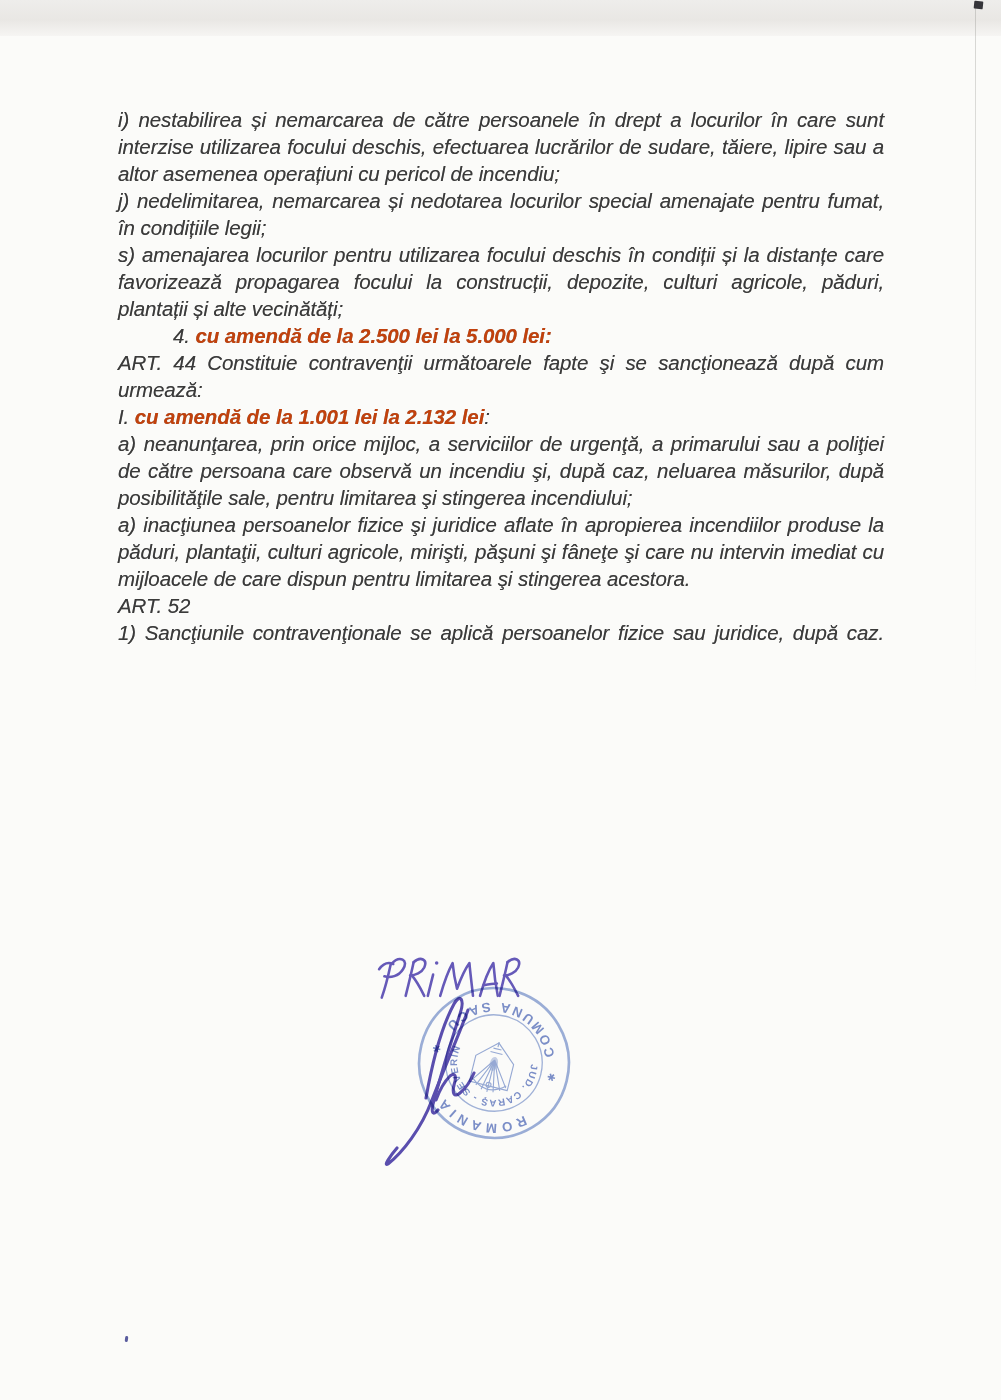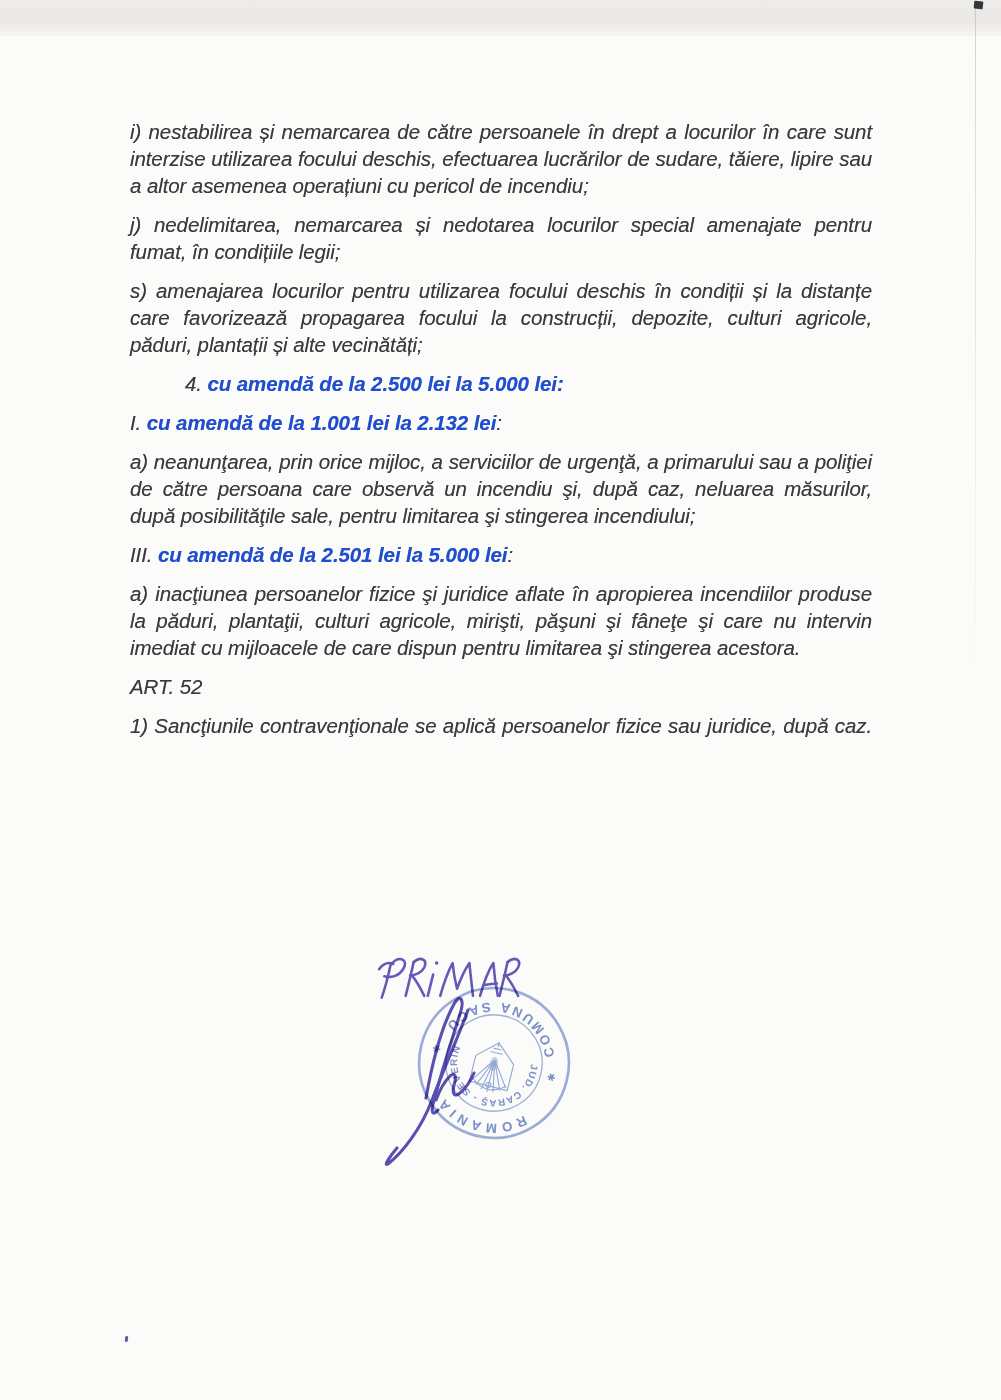--- a/index.html
+++ b/index.html
@@ -31,22 +31,22 @@
   
   .textblock{
     position:absolute;left:118px;top:106px;width:766px;
     font-style:italic;
     font-size:20.5px;line-height:27px;
     color:#3a3a3a;
     text-align:justify;
     letter-spacing:-0.1px;
     text-shadow:0 0 0.5px rgba(58,58,58,.55);
   }
-  .textblock p{margin:12px;}
-  .textblock .b{font-weight:bold;color:#1d4ed8;}
+  .textblock p{margin:0;}
+  .textblock .b{font-weight:bold;color:#c2410c;}
   .textblock p.indent{text-indent:55px;}
   .textblock p.stretch{text-align-last:justify;}
   
   .primar-svg{position:absolute;left:372px;top:950px;mix-blend-mode:multiply;}
   .signature-svg{position:absolute;left:368px;top:988px;mix-blend-mode:multiply;}
   .stamp-wrap{
     position:absolute;left:412px;top:981px;width:164px;height:164px;
     transform:rotate(194deg);
     mix-blend-mode:multiply;
     opacity:.92;
@@ -61,23 +61,23 @@
   <div class="top-band"></div>
   <div class="edge-line"></div>
   <div class="edge-speck"></div>
   <div class="ink-dot"></div>
 
   <div class="textblock" id="paragraphs">
       <p><span>i) nestabilirea și nemarcarea de către persoanele în drept a locurilor în care sunt interzise utilizarea focului deschis, efectuarea lucrărilor de sudare, tăiere, lipire sau a altor asemenea operațiuni cu pericol de incendiu;</span></p>
       <p><span>j) nedelimitarea, nemarcarea și nedotarea locurilor special amenajate pentru fumat, în condițiile legii;</span></p>
       <p><span>s) amenajarea locurilor pentru utilizarea focului deschis în condiții și la distanțe care favorizează propagarea focului la construcții, depozite, culturi agricole, păduri, plantații și alte vecinătăți;</span></p>
       <p class="indent"><span>4. </span><span class="b">cu amendă de la 2.500 lei la 5.000 lei:</span></p>
+      <p><span>ART. 44 Constituie contravenţii următoarele fapte şi se sancţionează după cum urmează:</span></p>
       <p><span>I. </span><span class="b">cu amendă de la 1.001 lei la 2.132 lei</span><span>:</span></p>
       <p><span>a) neanunţarea, prin orice mijloc, a serviciilor de urgenţă, a primarului sau a poliţiei de către persoana care observă un incendiu şi, după caz, neluarea măsurilor, după posibilităţile sale, pentru limitarea şi stingerea incendiului;</span></p>
-      <p><span>III. </span><span class="b">cu amendă de la 2.501 lei la 5.000 lei</span><span>:</span></p>
       <p><span>a) inacţiunea persoanelor fizice şi juridice aflate în apropierea incendiilor produse la păduri, plantaţii, culturi agricole, mirişti, păşuni şi fâneţe şi care nu intervin imediat cu mijloacele de care dispun pentru limitarea şi stingerea acestora.</span></p>
       <p><span>ART. 52</span></p>
       <p class="stretch"><span>1) Sancţiunile contravenţionale se aplică persoanelor fizice sau juridice, după caz.</span></p>
     </div>
 
   <svg class="primar-svg" width="155" height="58" viewBox="0 0 175 62" aria-label="PRIMAR">
     <g fill="none" stroke="#5a4cb8" stroke-width="2.9" stroke-linecap="round" stroke-linejoin="round" opacity="0.92">
 
       <path d="M 8,20 C 13,13 19,12 24,14"></path>
       <path d="M 22,14 C 31,4 42,9 35,20 C 30,28 21,30 14,28"></path>

